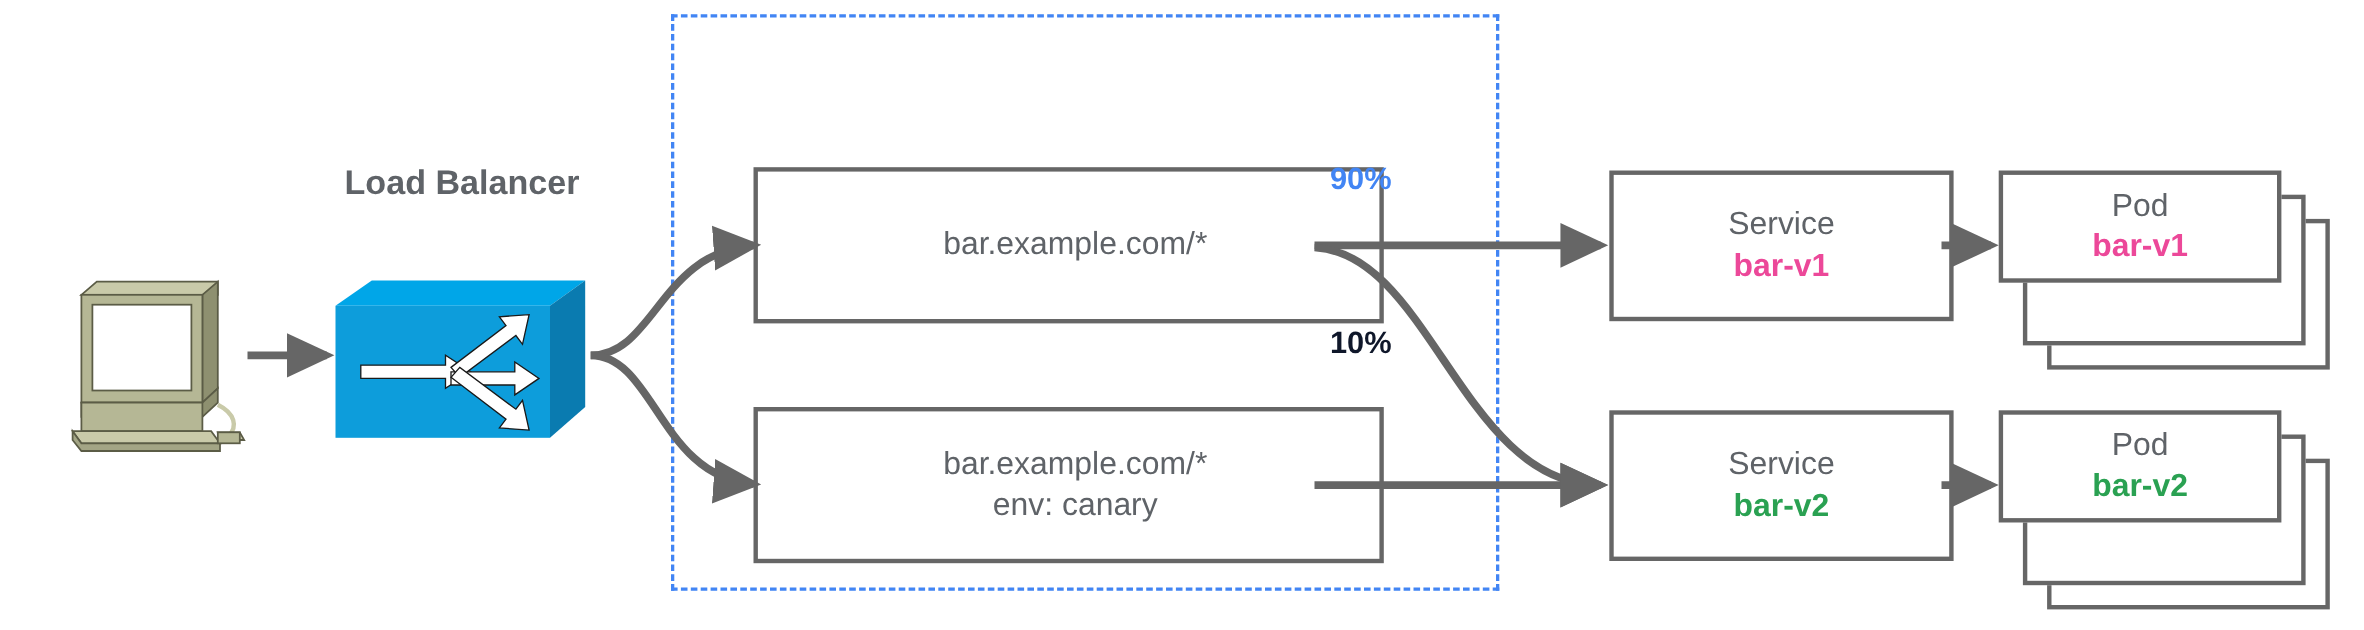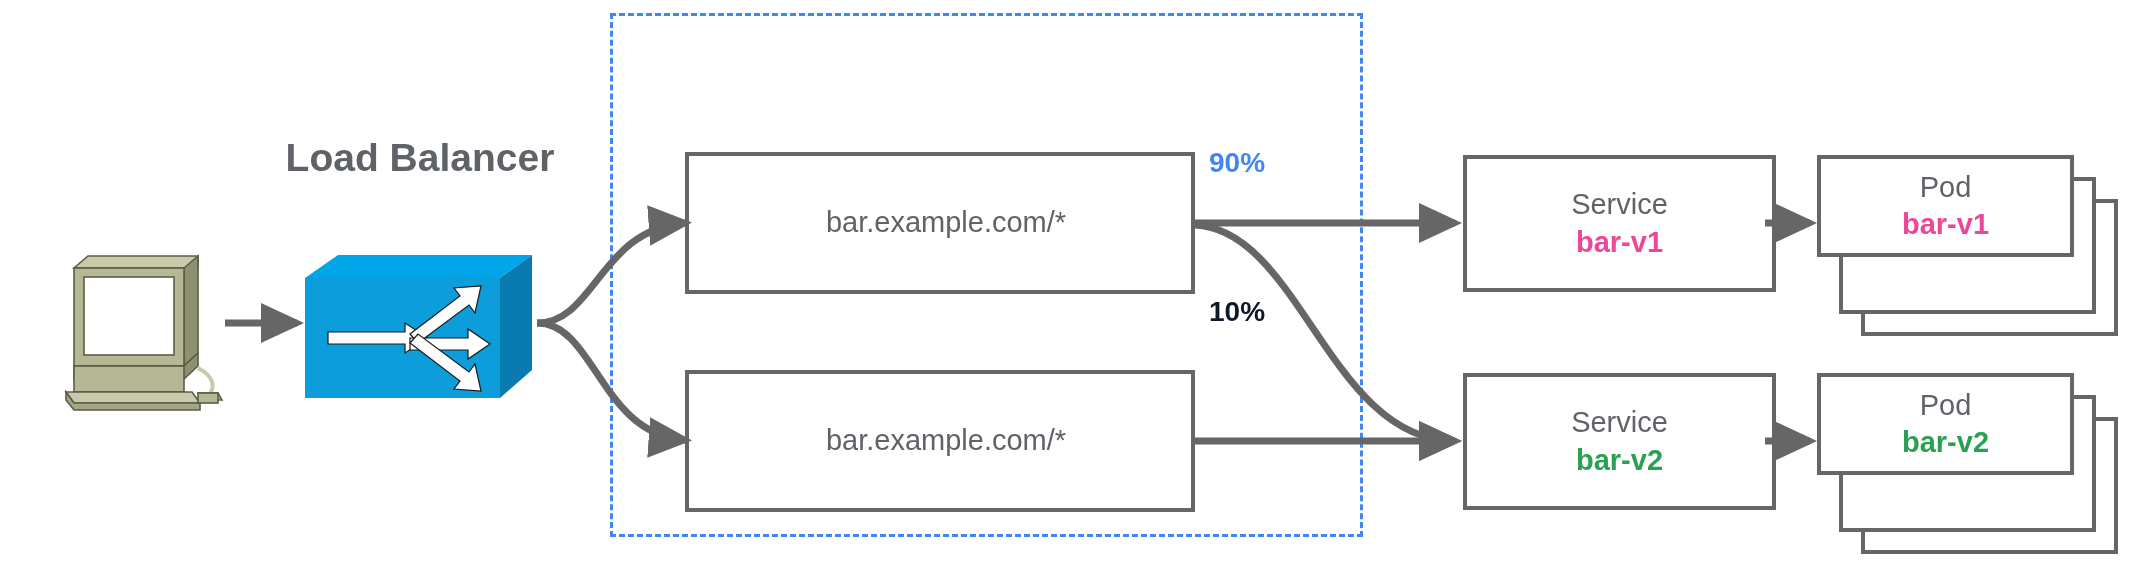--- a/index.html
+++ b/index.html
@@ -37,21 +37,21 @@
     justify-content:center;
     color:#5f6368;
     font-size:29px;
     line-height:1.28;
     text-align:center;
   }
   .box .l2{font-weight:bold;}
   .accent-blue{color:#ec4899;}
   .accent-green{color:#2aa152;}
 
-  .rule-box{left:685px; width:510px; height:142px;padding-left:12px;}
+  .rule-box{left:685px; width:573px; height:142px;padding-left:12px;}
   #rule-1{top:152px;}
   #rule-2{top:370px;}
 
   .svc-box{left:1463px; width:313px; height:137px;}
   #svc-1{top:155px;}
   #svc-2{top:373px;}
 
   
   .pod-stack{position:absolute;width:310px;height:190px;}
   #pod-stack-1{left:1817px; top:155px;}
@@ -66,25 +66,25 @@
   .pod-back.b2{left:44px;top:44px;}
   .pod-back.b1{left:22px;top:22px;}
   .pod-front{
     position:absolute;left:0;top:0;
     width:257px;height:102px;
   }
 
   
   .lb-label{
     position:absolute;
-    left:195px; top:136px; width:450px;
+    left:195px; top:148px; width:450px;
     text-align:center;
     color:#5f6368;
     font-weight:bold;
-    font-size:39px;
+    font-size:31px;
   }
 
   
   .pct{
     position:absolute;
     font-weight:bold;
     font-size:28px;
   }
   #pct-90{left:1209px; top:147px; color:#4285f4;}
   #pct-10{left:1209px; top:296px; color:#0f172a;}
@@ -163,20 +163,21 @@
   </svg>
 
   <div class="route-group"></div>
 
   <div class="box rule-box" id="rule-1">
     <span class="l1">bar.example.com/*</span>
   </div>
 
   <div class="box rule-box" id="rule-2">
     <span class="l1">bar.example.com/*</span>
+    <span class="l1">env: canary</span>
   </div>
 
   <div class="pct ui-text" id="pct-90">90%</div>
   <div class="pct ui-text" id="pct-10">10%</div>
 
   <div class="box svc-box" id="svc-1">
     <span>Service</span>
     <span class="l2 accent-blue">bar-v1</span>
   </div>
 

